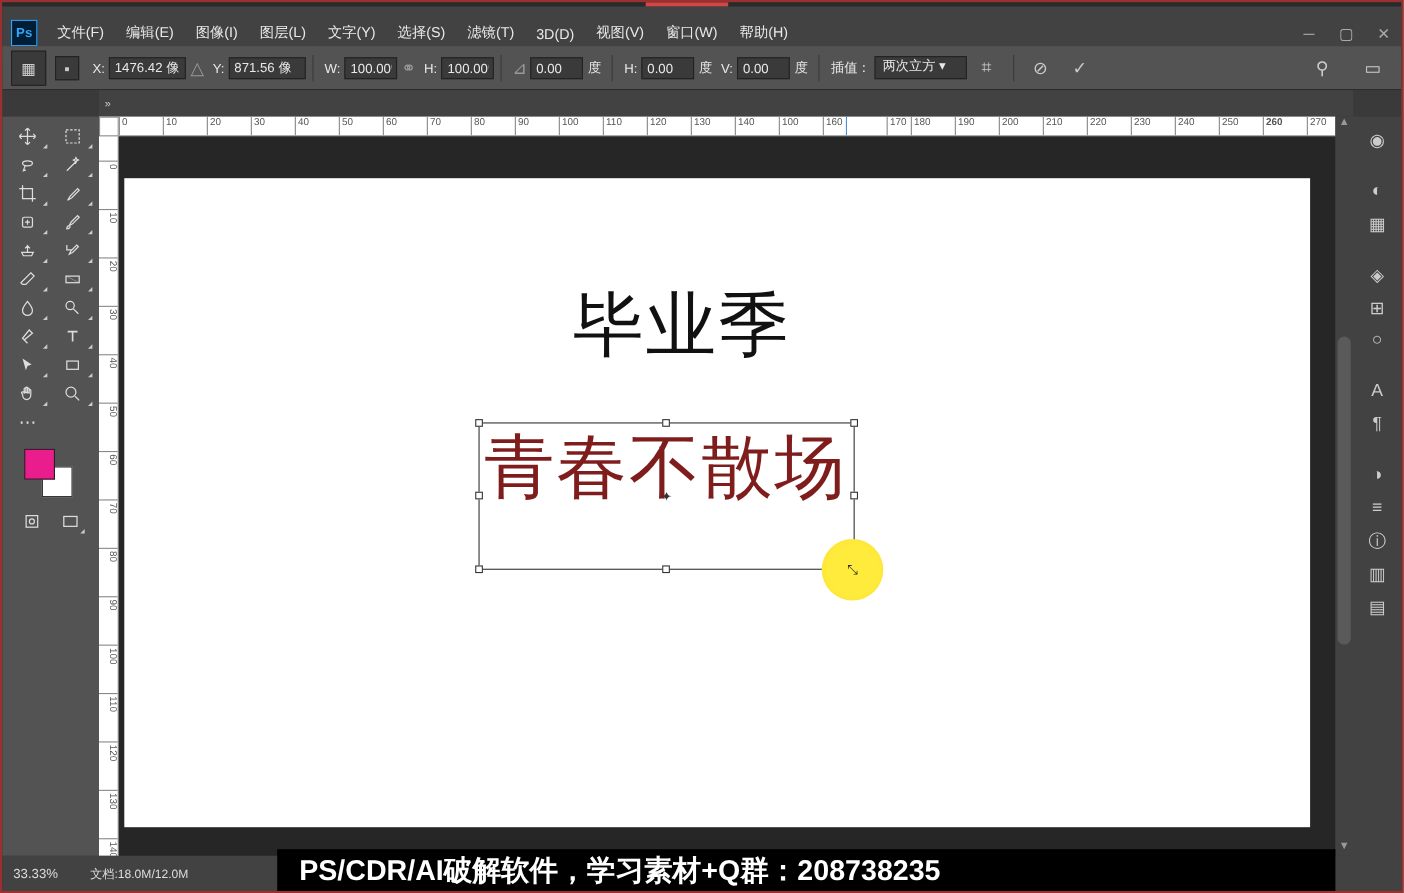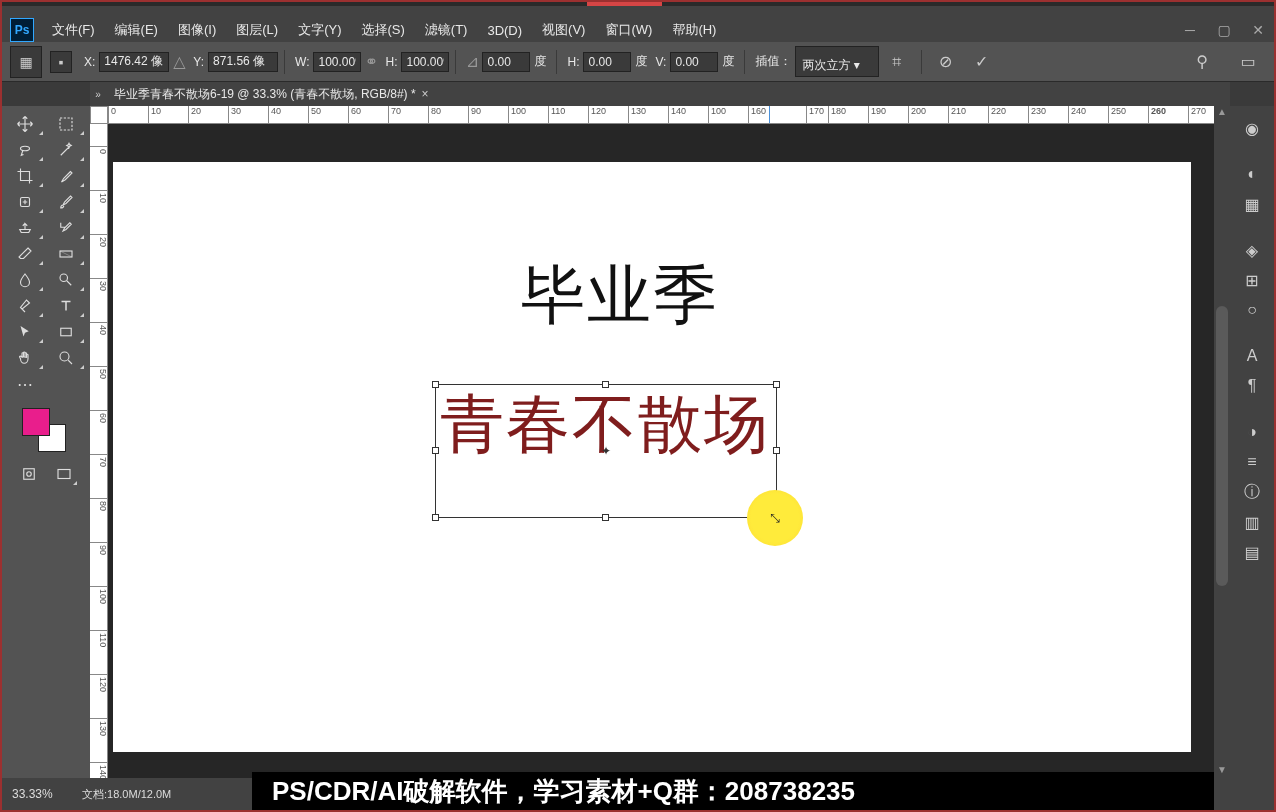--- a/index.html
+++ b/index.html
@@ -14,21 +14,21 @@
 .window-controls { position: absolute; right: 8px; display: flex; gap: 18px; }
 .win-ctrl { width: 16px; height: 16px; color: #aaa; font-size: 14px; display: flex; align-items: center; justify-content: center; cursor: pointer; }
 
 .options-bar { position: absolute; top: 40px; left: 0; right: 0; height: 40px; background: #535353; display: flex; align-items: center; padding: 0 8px; border-bottom: 1px solid #2a2a2a; }
 .opt-icon { width: 32px; height: 32px; background: #3a3a3a; border: 1px solid #222; margin-right: 8px; display: flex; align-items: center; justify-content: center; color: #ccc; font-size: 14px; }
 .opt-label { color: #e8e8e8; font-size: 12px; margin: 0 4px; }
 .opt-input { background: #3a3a3a; border: 1px solid #222; color: #e8e8e8; font-size: 12px; padding: 2px 4px; width: 70px; }
 .opt-input.narrow { width: 48px; }
 .opt-sep { width: 1px; height: 24px; background: #3a3a3a; margin: 0 6px; }
 .opt-link { width: 16px; height: 16px; color: #999; display: inline-flex; align-items: center; justify-content: center; margin: 0 2px; }
-.opt-dropdown { background: #3a3a3a; border: 1px solid #222; color: #e8e8e8; font-size: 12px; padding: 10px 18px 2px 6px; position: relative; }
+.opt-dropdown { background: #3a3a3a; border: 1px solid #222; color: #e8e8e8; font-size: 12px; padding: 0 18px 2px 6px; position: relative; }
 .opt-btn { width: 24px; height: 24px; color: #ccc; display: flex; align-items: center; justify-content: center; margin: 0 6px; font-size: 16px; cursor: pointer; }
 .options-right { margin-left: auto; display: flex; align-items: center; gap: 10px; }
 
 .tab-bar { position: absolute; top: 80px; left: 88px; right: 44px; height: 24px; background: #424242; display: flex; align-items: center; }
 .tab-expand { width: 16px; color: #ccc; text-align: center; font-size: 10px; }
 .doc-tab { color: #e8e8e8; font-size: 12px; padding: 0 8px; display: flex; align-items: center; gap: 6px; }
 .tab-close { color: #ccc; cursor: pointer; }
 
 .left-tools { position: absolute; top: 104px; left: 0; width: 88px; bottom: 32px; background: #535353; padding-top: 4px; }
 .tools-grid { display: grid; grid-template-columns: 1fr 1fr; gap: 2px; padding: 2px 4px; }
@@ -136,24 +136,20 @@
   <div class="opt-btn">⊘</div>
   <div class="opt-btn">✓</div>
   <div class="options-right">
     <div class="opt-btn">⚲</div>
     <div class="opt-btn">▭</div>
   </div>
 </div>
 
 <div class="tab-bar">
   <div class="tab-expand">»</div>
-  <div class="doc-tab">
-    <span>毕业季青春不散场6-19 @ 33.3% (青春不散场, RGB/8#) *</span>
-    <span class="tab-close">×</span>
-  </div>
 </div>
 
 <div class="left-tools">
   <div class="tools-grid">
     <div class="tool">
         <svg viewBox="0 0 24 24" fill="none" stroke="#ddd" stroke-width="1.5">
           <path d="M12 2l3 3M12 2l-3 3M12 2v20M12 22l3-3M12 22l-3-3M2 12l3 3M2 12l3-3M2 12h20M22 12l-3 3M22 12l-3-3"></path>
         </svg>
         <span class="tool-tri"></span>
       </div>

